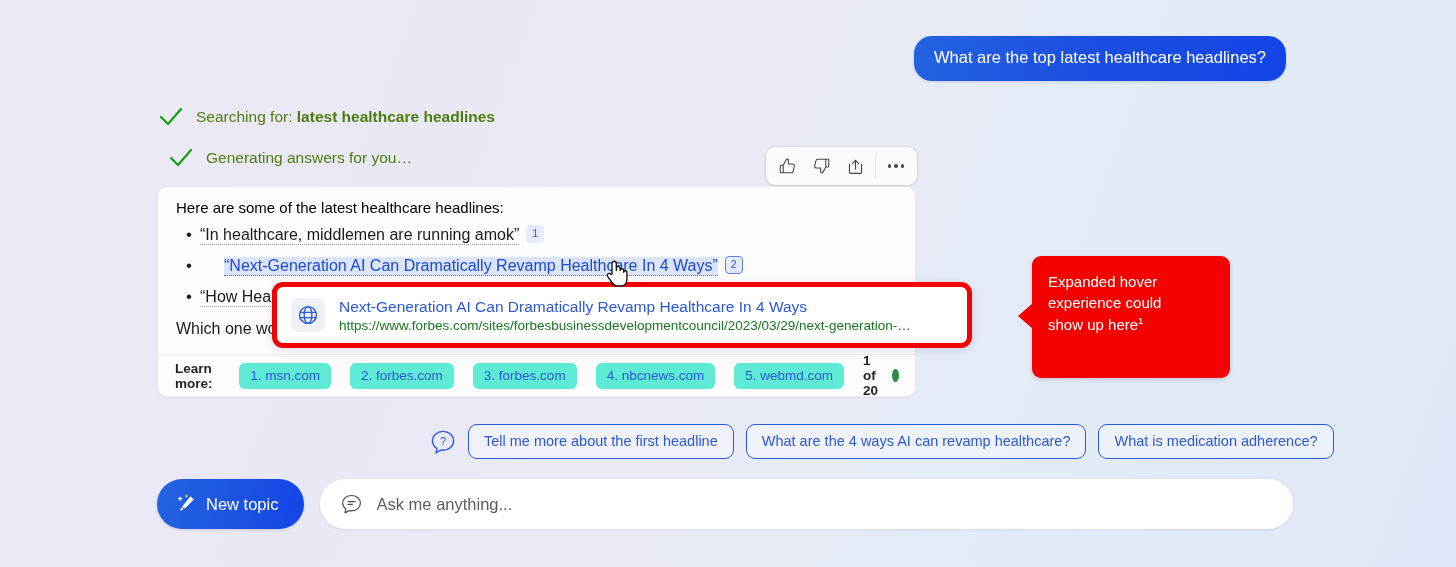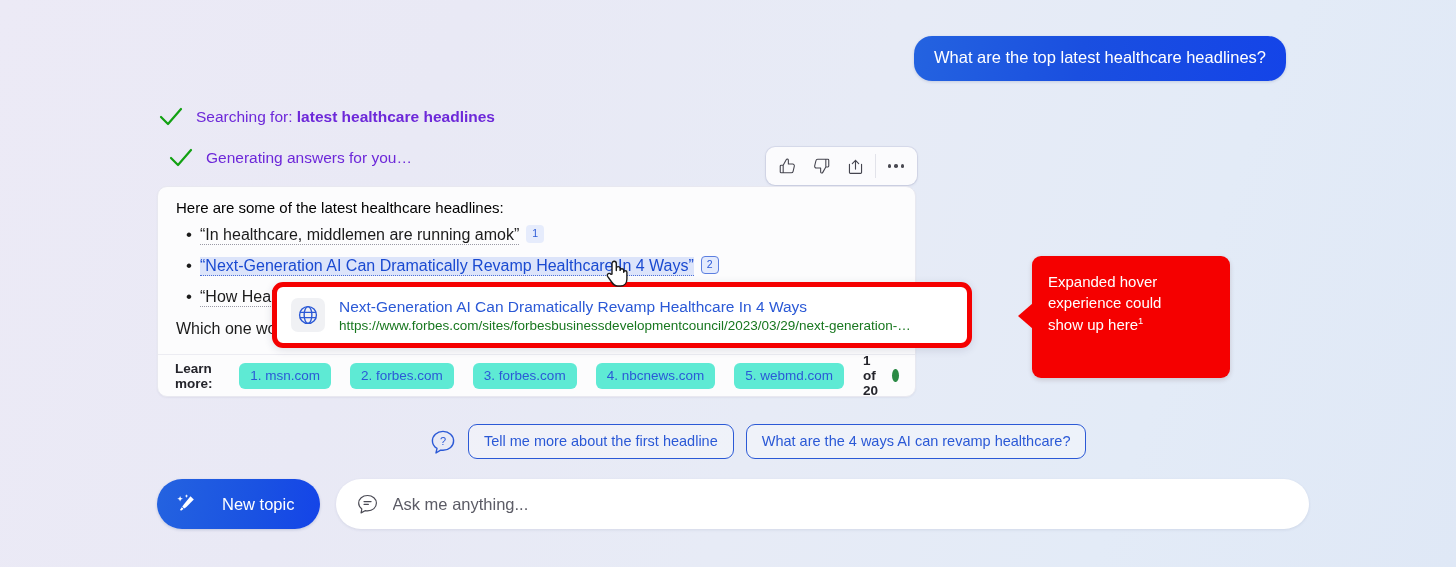--- a/index.html
+++ b/index.html
@@ -26,21 +26,21 @@
     border-radius: 18px;
     box-shadow: 0 1px 3px rgba(40,60,120,.18);
     white-space: nowrap;
     line-height: 1.2;
   }
 
   
   .status-line {
     position: absolute;
     display: flex; align-items: center; gap: 12px;
-    font-size: 15.5px; color: #6d28d9;
+    font-size: 15.5px; color: #4d7c0f;
   }
   .status-1 { left: 158px; top: 106px; }
   .status-2 { left: 168px; top: 147px; }
   .check {
     width: 26px; height: 22px; flex: none;
     display: block;
   }
   .status-text b { font-weight: bold; }
 
   
@@ -90,20 +90,21 @@
     color: #1b1b1b; font-size: 17px;
   }
   .hl-link {
     border-bottom: 1px dotted #9a9aa6;
     padding-bottom: 1px;
   }
   .hl-link.active {
     color: #1a4ad1;
     background: #dce4fa;
     border-bottom: 1px dotted #4b6fd8;
+    margin-left: 24px;
   }
   .cite {
     display: inline-block;
     font-size: 10.5px;
     color: #2b59d6;
     background: #e6ecfc;
     border-radius: 4px;
     padding: 1px 5px 2px 5px;
     margin-left: 7px;
     vertical-align: 3px;
@@ -209,21 +210,21 @@
   
   .composer {
     position: absolute; left: 157px; top: 479px;
     display: flex; align-items: center; gap: 16px;
   }
   .new-topic {
     background: linear-gradient(100deg, #2463e0 0%, #1a52e2 60%, #1444e8 100%);
     color: #fff;
     border-radius: 26px;
     height: 50px;
-    display: flex; align-items: center; gap: 23px;
+    display: flex; align-items: center; gap: 7px;
     padding: 0 26px 0 18px;
     font-size: 16.5px;
     cursor: pointer;
     box-shadow: 0 1px 3px rgba(40,60,120,.2);
   }
   .input-wrap {
     width: 973px; height: 50px;
     background: #fff;
     border-radius: 25px;
     display: flex; align-items: center;
@@ -352,20 +353,21 @@
   <span>show up here</span><sup>1</sup>
 </div>
 
 <div class="suggest-row">
   <svg class="q-icon" viewBox="0 0 26 26">
     <path d="M13 2.4 C6.9 2.4 2.4 6.6 2.4 11.8 C2.4 15 4.2 17.8 7 19.4 L6 24 L10.6 21.2 C11.4 21.3 12.2 21.3 13 21.3 C19.1 21.3 23.6 17.1 23.6 11.8 C23.6 6.6 19.1 2.4 13 2.4 Z" fill="none" stroke="#2b59d6" stroke-width="1.4" stroke-linejoin="round"></path>
     <text x="13" y="16" font-family="Liberation Sans, sans-serif" font-size="11" fill="#2b59d6" text-anchor="middle">?</text>
   </svg>
   <span class="sugg-chip">Tell me more about the first headline</span>
   <span class="sugg-chip">What are the 4 ways AI can revamp healthcare?</span>
+  <span class="sugg-chip">What is medication adherence?</span>
 </div>
 
 <div class="composer">
   <div class="new-topic">
     <svg width="24" height="24" viewBox="0 0 24 24">
       <path d="M15.5 4.2 L18.8 7.5 L11.4 15 L6 18.8 L5 17.8 L8.8 12.4 Z" fill="#fff"></path>
       <path d="M5.4 13.2 L10.2 18" stroke="#2463e0" stroke-width="1" fill="none"></path>
       <path d="M5.1 4 L5.9 6 L7.9 6.8 L5.9 7.6 L5.1 9.6 L4.3 7.6 L2.3 6.8 L4.3 6 Z" fill="#fff"></path>
       <path d="M11.5 2.3 L12 3.6 L13.3 4.1 L12 4.6 L11.5 5.9 L11 4.6 L9.7 4.1 L11 3.6 Z" fill="#fff"></path>
     </svg>

